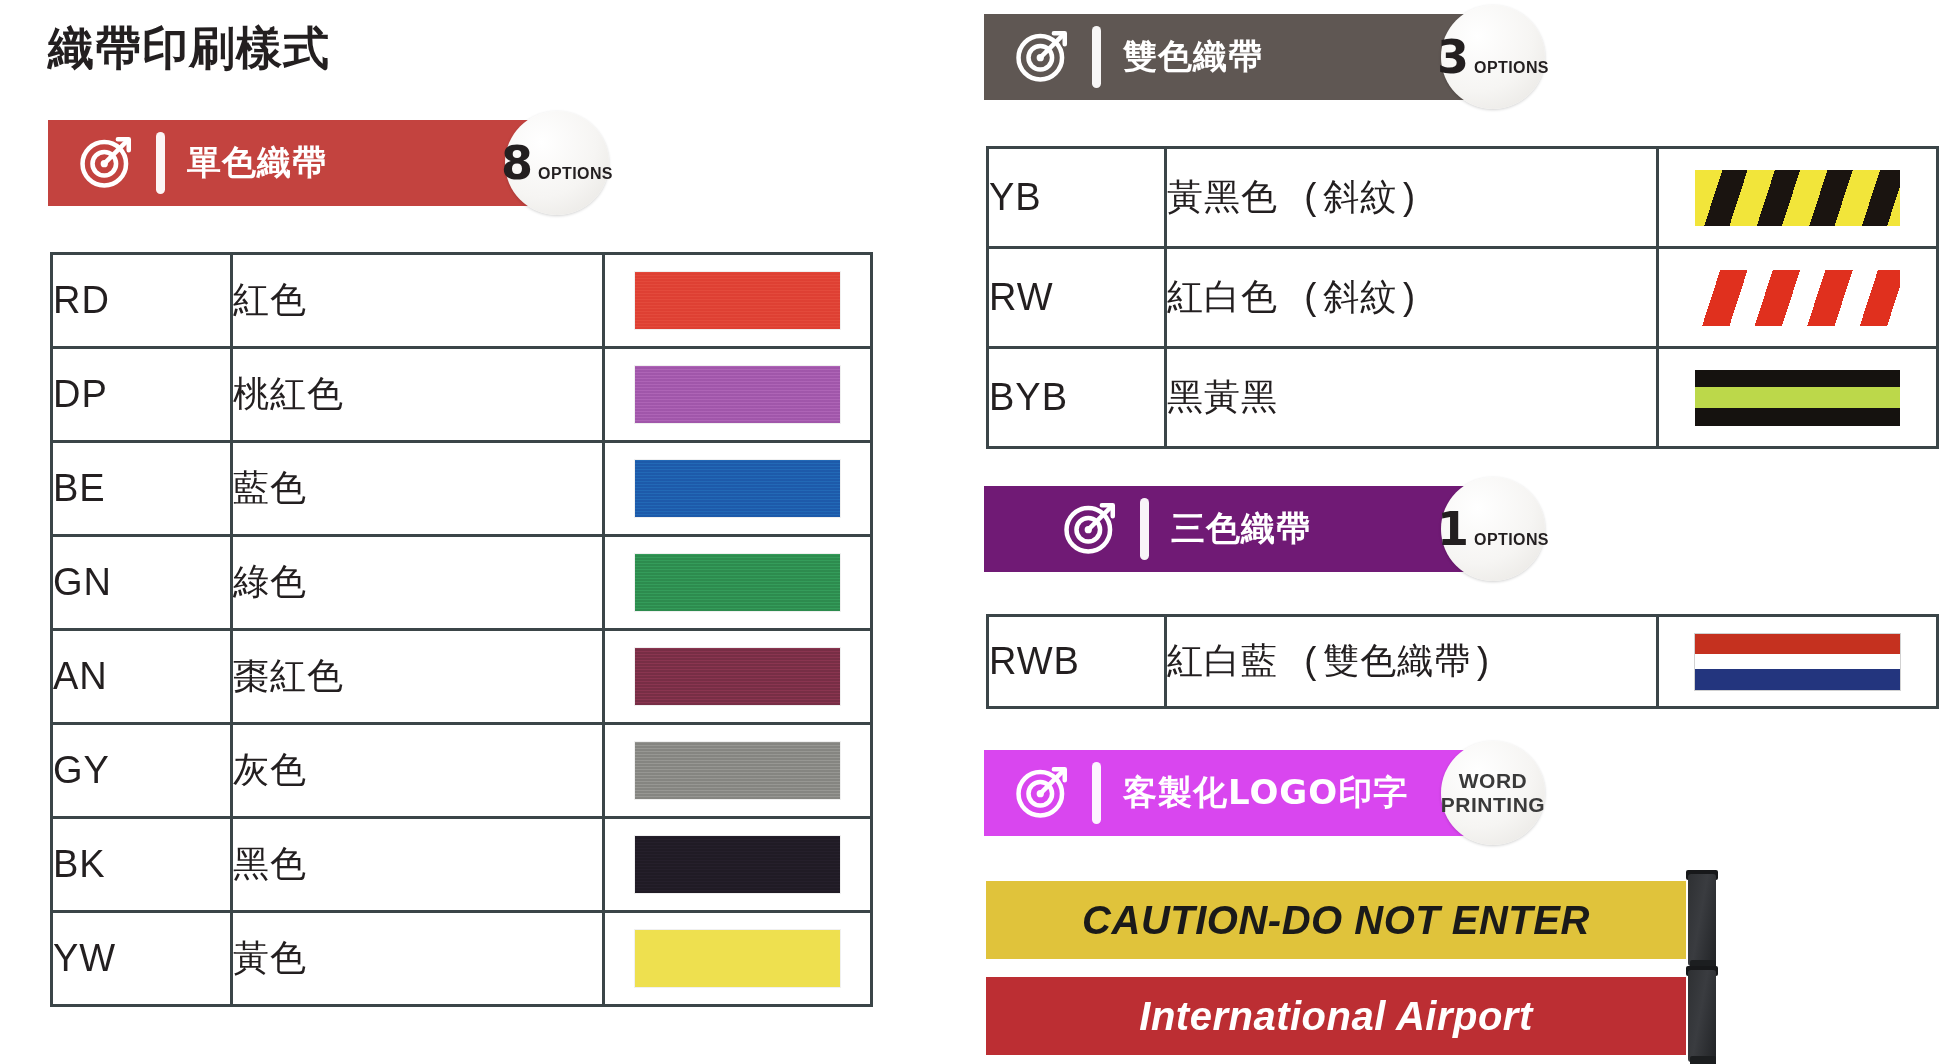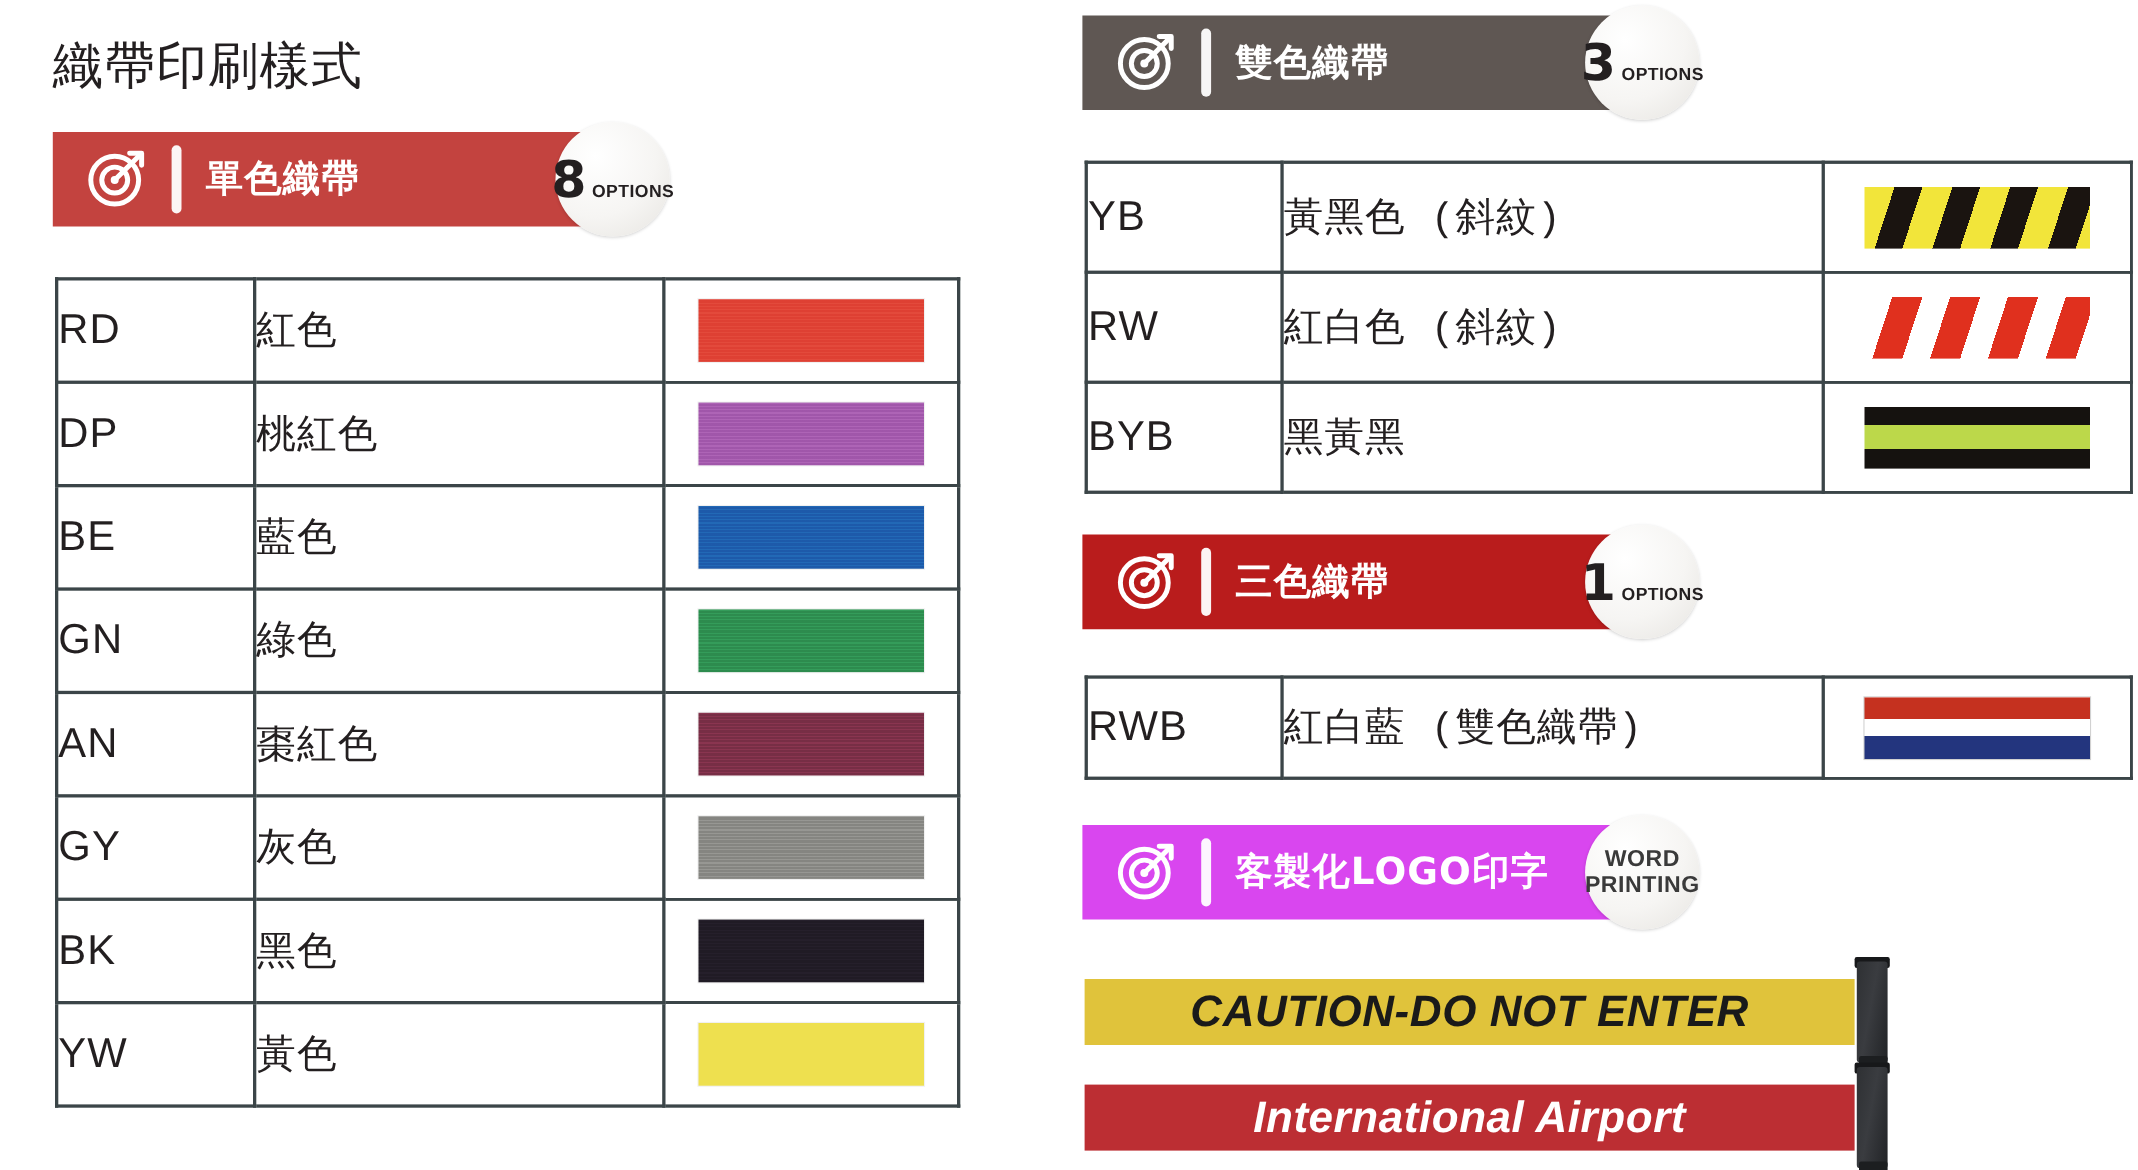--- a/index.html
+++ b/index.html
@@ -6,23 +6,22 @@
   body{
     width:1944px;height:1064px;background:#ffffff;
     font-family:"Liberation Sans","DejaVu Sans",sans-serif;
     color:#231f20;position:relative;overflow:hidden;
   }
   .page{position:absolute;inset:0;}
 
   
   .page-title{
     position:absolute;left:48px;top:18px;
-    font-size:46px;font-weight:400;letter-spacing:1px;color:#231f20;
+    font-size:46px;font-weight:700;letter-spacing:1px;color:#231f20;
     font-family:"DejaVu Sans","Liberation Sans",sans-serif;
-    margin-top:11px;
   }
 
   
   .pill{
     position:absolute;display:flex;align-items:center;
     border-radius:0 46px 46px 0;box-sizing:border-box;
   }
   .pill .target-icon{margin-left:30px;flex:0 0 auto;}
   .pill .divider{
     width:9px;height:62px;background:#fff;border-radius:5px;
@@ -100,21 +99,21 @@
     background:linear-gradient(to bottom,
       #c5311f 0%,#c5311f 35%,
       #ffffff 35%,#ffffff 62%,
       #23357e 62%,#23357e 100%);
     box-shadow:0 0 0 1px rgba(0,0,0,.18);
   }
 
   
   .webbing{position:absolute;display:flex;align-items:center;}
   .web-band{
-    height:60px;display:flex;align-items:center;justify-content:center;
+    height:78px;display:flex;align-items:center;justify-content:center;
     box-sizing:border-box;
   }
   .web-text{
     font-size:40px;font-weight:700;font-style:italic;letter-spacing:.5px;
     white-space:nowrap;
     font-family:"Liberation Sans","DejaVu Sans",sans-serif;
   }
   .endcap{position:relative;width:34px;height:92px;flex:0 0 auto;}
   .endcap .body{
     position:absolute;left:2px;top:0;width:28px;height:92px;
@@ -271,21 +270,21 @@
       <tr style="height:100px;">
         <td class="code">BYB</td>
         <td class="cname">黑黃黑</td>
         <td class="swatch-cell">
           <div class="swatch-wide stripe-byb"></div>
         </td>
       </tr>
     </tbody>
   </table>
 
-  <div class="pill" style="left:984px;top:486px;width:545px;height:86px;background:#b91c1c;">
+  <div class="pill" style="left:984px;top:486px;width:545px;height:86px;background:#701a75;padding-left:48px;">
     <span class="target-icon">
       <svg width="58" height="58" viewBox="0 0 64 64">
         <circle cx="29" cy="35" r="24" fill="none" stroke="#fff" stroke-width="5"></circle>
         <circle cx="29" cy="35" r="13" fill="none" stroke="#fff" stroke-width="5"></circle>
         <circle cx="29" cy="35" r="4" fill="#fff"></circle>
         <path d="M29 35 L53 11" stroke="#fff" stroke-width="5" stroke-linecap="round"></path>
         <path d="M44 8 L56 8 L56 20" fill="none" stroke="#fff" stroke-width="5" stroke-linejoin="round" stroke-linecap="round"></path>
       </svg>
     </span>
     <span class="divider"></span>

